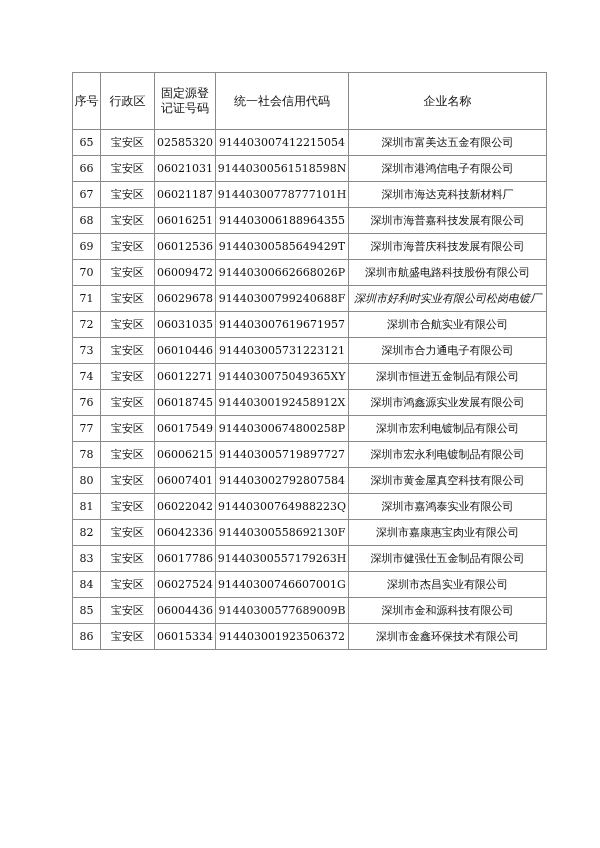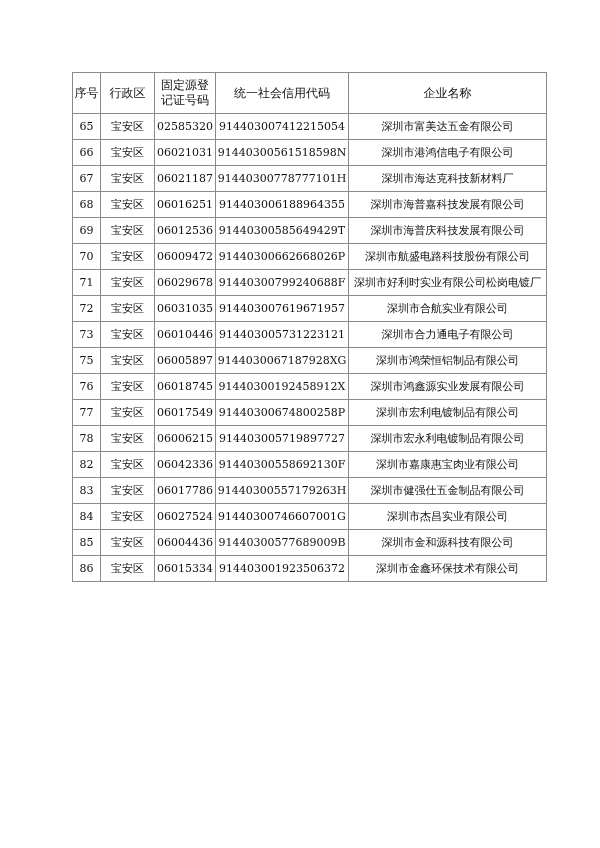--- a/index.html
+++ b/index.html
@@ -6,38 +6,38 @@
   body { width:600px; height:848px; position:relative; overflow:hidden;
          font-family:"DejaVu Serif","Liberation Serif",serif; color:#111; }
   table.reg { position:absolute; left:72px; top:72px; width:474px;
               border-collapse:collapse; table-layout:fixed; }
   table.reg th, table.reg td { border:1px solid #8a8a8a; text-align:center;
               vertical-align:middle; padding:0; overflow:hidden; }
   table.reg th { height:40px; font-family:"DejaVu Sans","Liberation Sans",sans-serif;
               font-size:12px; font-weight:normal; line-height:15px; }
   table.reg td { height:25px; font-size:11px; line-height:12px; }
   td.name { font-size:11px; }
-  td.name.wrap { line-height:12px; }
+  td.name.wrap { line-height:12px;font-style:italic; }
 </style>
 </head>
 <body>
 
 <table class="reg">
   <colgroup>
     <col style="width:28px">
       <col style="width:54px">
       <col style="width:61px">
       <col style="width:133px">
       <col style="width:198px">
   </colgroup>
   <thead>
     <tr>
       <th>序号</th>
       <th>行政区</th>
-      <th style="padding:0 6px">固定源登记证号码</th>
+      <th style="padding:8px 6px">固定源登记证号码</th>
       <th>统一社会信用代码</th>
       <th>企业名称</th>
     </tr>
   </thead>
   <tbody id="tbody">
       <tr>
         <td>65</td>
         <td>宝安区</td>
         <td>02585320</td>
         <td>914403007412215054</td>
@@ -93,25 +93,25 @@
         <td class="name">深圳市合航实业有限公司</td>
       </tr>
       <tr>
         <td>73</td>
         <td>宝安区</td>
         <td>06010446</td>
         <td>914403005731223121</td>
         <td class="name">深圳市合力通电子有限公司</td>
       </tr>
       <tr>
-        <td>75</td>
+        <td>74</td>
         <td>宝安区</td>
-        <td>06005897</td>
-        <td>9144030067187928XG</td>
-        <td class="name">深圳市鸿荣恒铝制品有限公司</td>
+        <td>06012271</td>
+        <td>9144030075049365XY</td>
+        <td class="name">深圳市恒进五金制品有限公司</td>
       </tr>
       <tr>
         <td>76</td>
         <td>宝安区</td>
         <td>06018745</td>
         <td>91440300192458912X</td>
         <td class="name">深圳市鸿鑫源实业发展有限公司</td>
       </tr>
       <tr>
         <td>77</td>
@@ -119,20 +119,34 @@
         <td>06017549</td>
         <td>91440300674800258P</td>
         <td class="name">深圳市宏利电镀制品有限公司</td>
       </tr>
       <tr>
         <td>78</td>
         <td>宝安区</td>
         <td>06006215</td>
         <td>914403005719897727</td>
         <td class="name">深圳市宏永利电镀制品有限公司</td>
+      </tr>
+      <tr>
+        <td>80</td>
+        <td>宝安区</td>
+        <td>06007401</td>
+        <td>914403002792807584</td>
+        <td class="name">深圳市黄金屋真空科技有限公司</td>
+      </tr>
+      <tr>
+        <td>81</td>
+        <td>宝安区</td>
+        <td>06022042</td>
+        <td>91440300764988223Q</td>
+        <td class="name">深圳市嘉鸿泰实业有限公司</td>
       </tr>
       <tr>
         <td>82</td>
         <td>宝安区</td>
         <td>06042336</td>
         <td>91440300558692130F</td>
         <td class="name">深圳市嘉康惠宝肉业有限公司</td>
       </tr>
       <tr>
         <td>83</td>

